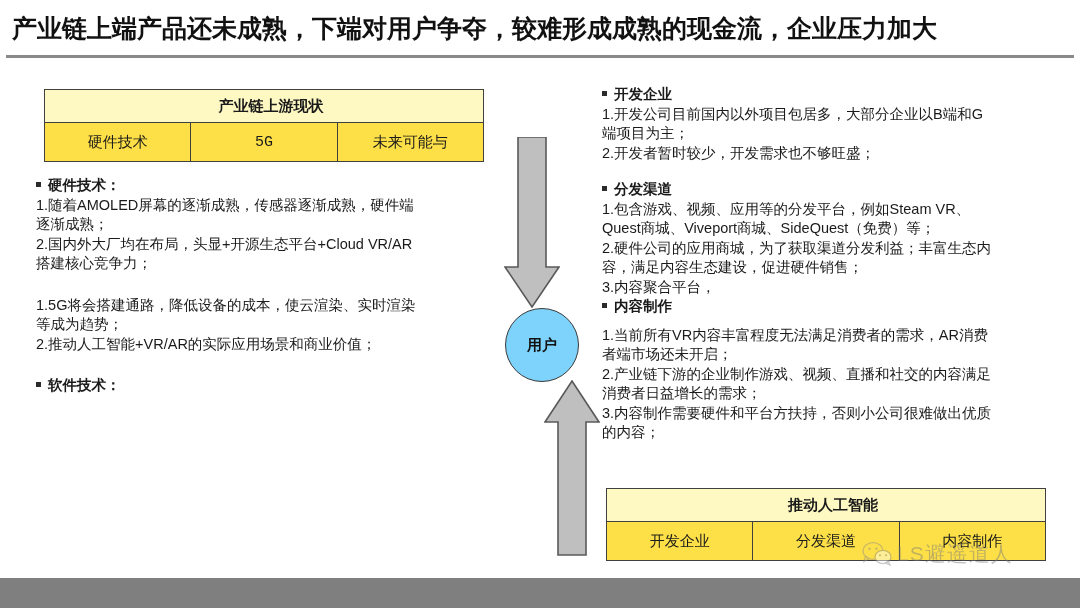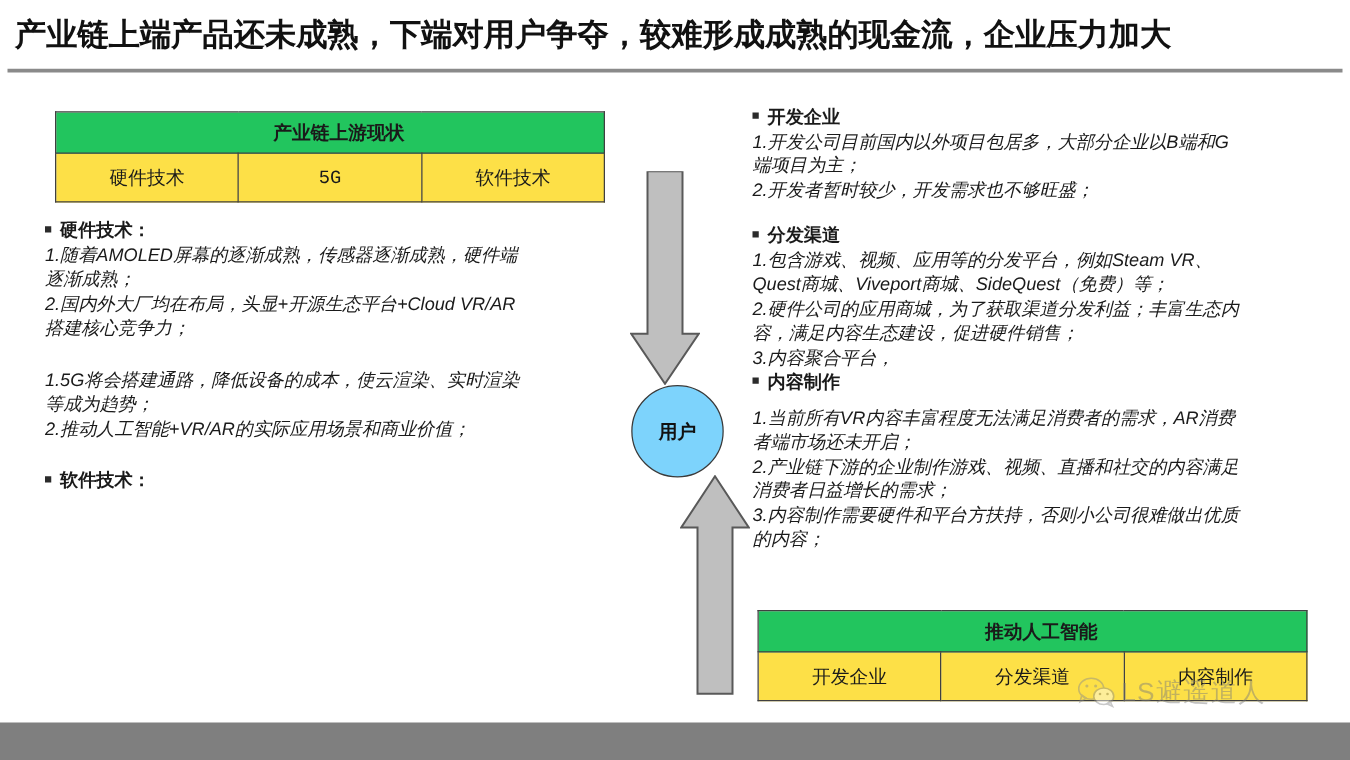--- a/index.html
+++ b/index.html
@@ -52,21 +52,21 @@
     table-layout: fixed;
   }
   .chain-table td {
     border: 1.5px solid #404040;
     text-align: center;
     vertical-align: middle;
     font-size: 15px;
     color: #1a1a1a;
   }
   .chain-table td.head {
-    background: #22c55e;
+    background: #fef9c3;
     font-weight: bold;
     height: 30px;
     padding-left: 15px;
   }
   .chain-table td.cell {
     background: #fde047;
     height: 36px;
     font-family: Liberation Mono, monospace;
   }
 
@@ -96,21 +96,20 @@
     vertical-align: middle;
     margin-right: 7px;
     position: relative;
     top: -2px;
   }
   .body-text {
     display: block;
     white-space: pre-wrap;
     font-size: 14.5px;
     line-height: 19.5px;
-    font-style: italic;
   }
   .gap-sm { height: 9px; }
   .gap-md { height: 17px; }
   .gap-lg { height: 22px; }
 
   
   .arrow-down, .arrow-up {
     position: absolute;
     width: 56px;
   }
@@ -177,21 +176,21 @@
   <div class="title-rule"></div>
 
   <table class="chain-table" id="upstream-table">
     <tbody>
         <tr>
       <td class="head" colspan="3">产业链上游现状</td>
     </tr>
     <tr>
       <td class="cell">硬件技术</td>
       <td class="cell">5G</td>
-      <td class="cell">软件技术</td>
+      <td class="cell">未来可能与</td>
     </tr>
   </tbody>
     </table>
 
   <div class="col" id="left-col">
     <span class="bullet-head"><span class="sq"></span><span>硬件技术：</span></span>
     <span class="body-text">1.随着AMOLED屏幕的逐渐成熟，传感器逐渐成熟，硬件端
 逐渐成熟；
 2.国内外大厂均在布局，头显+开源生态平台+Cloud VR/AR
 搭建核心竞争力；</span>

